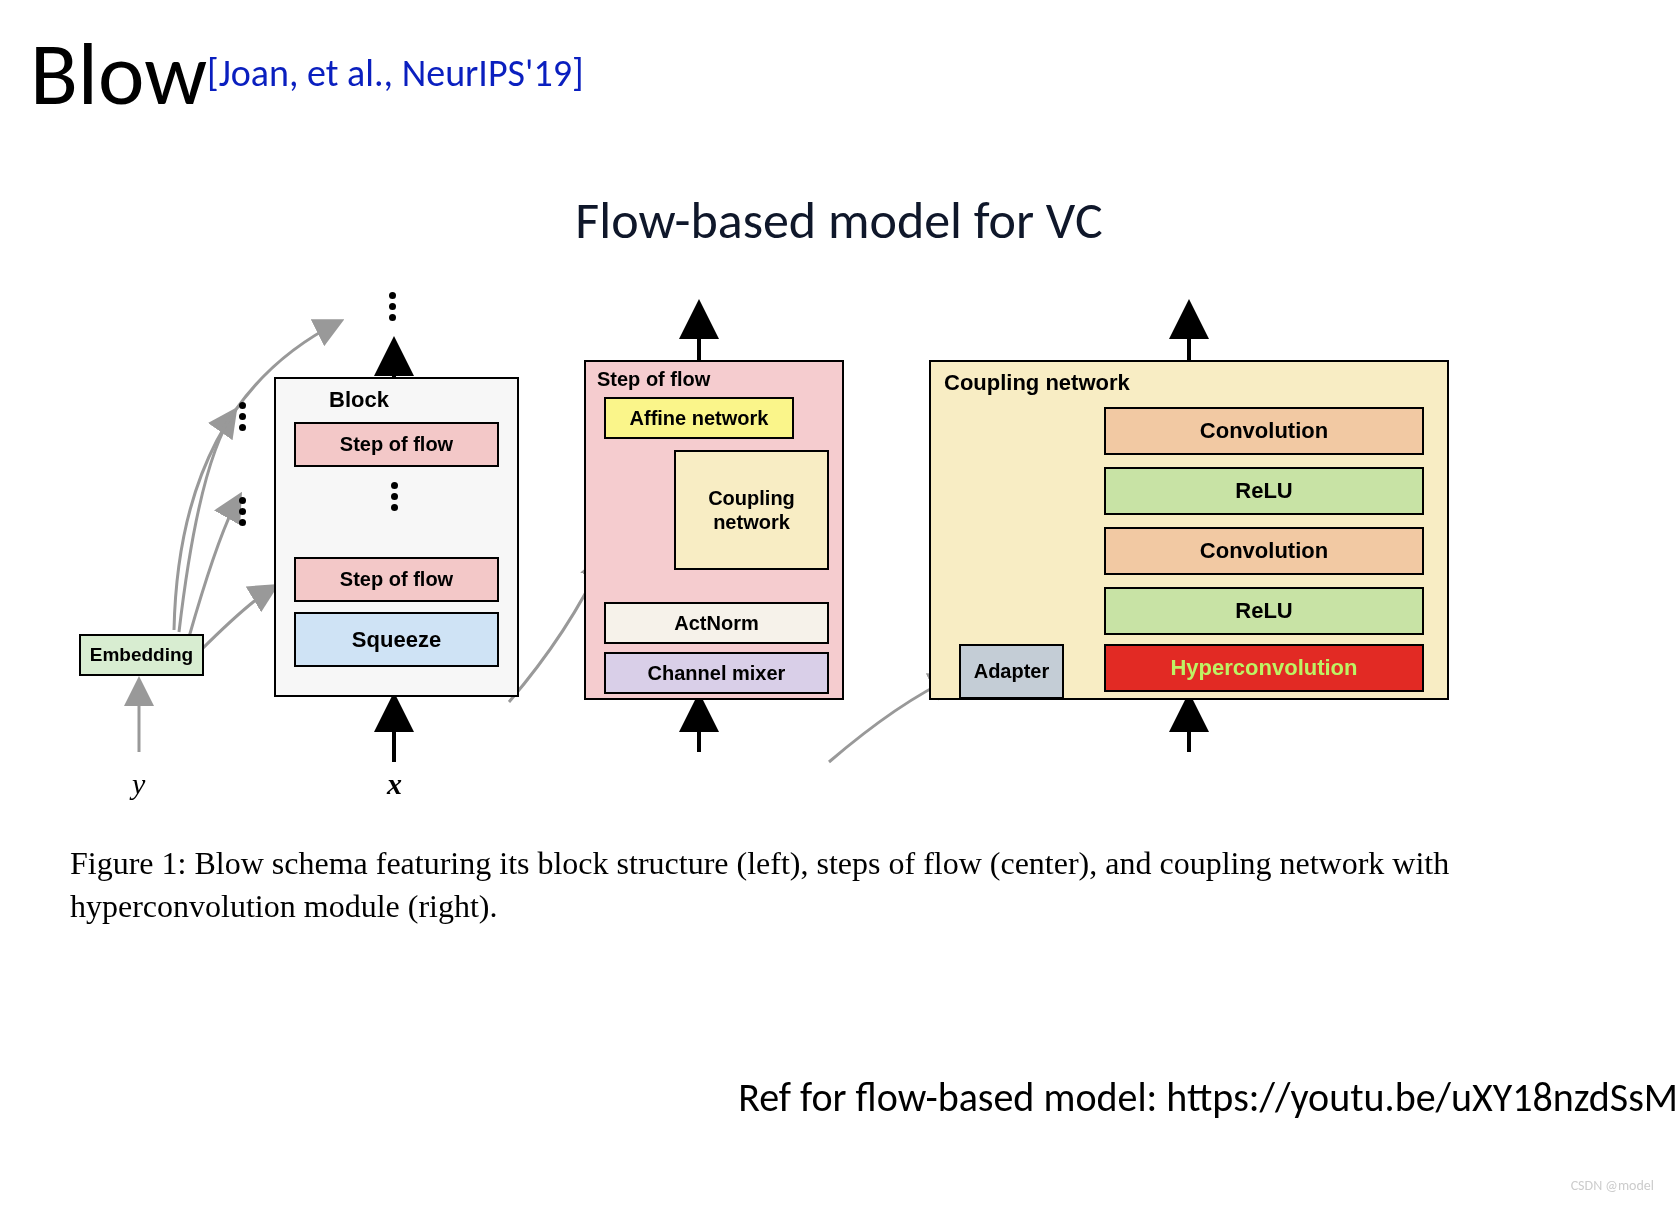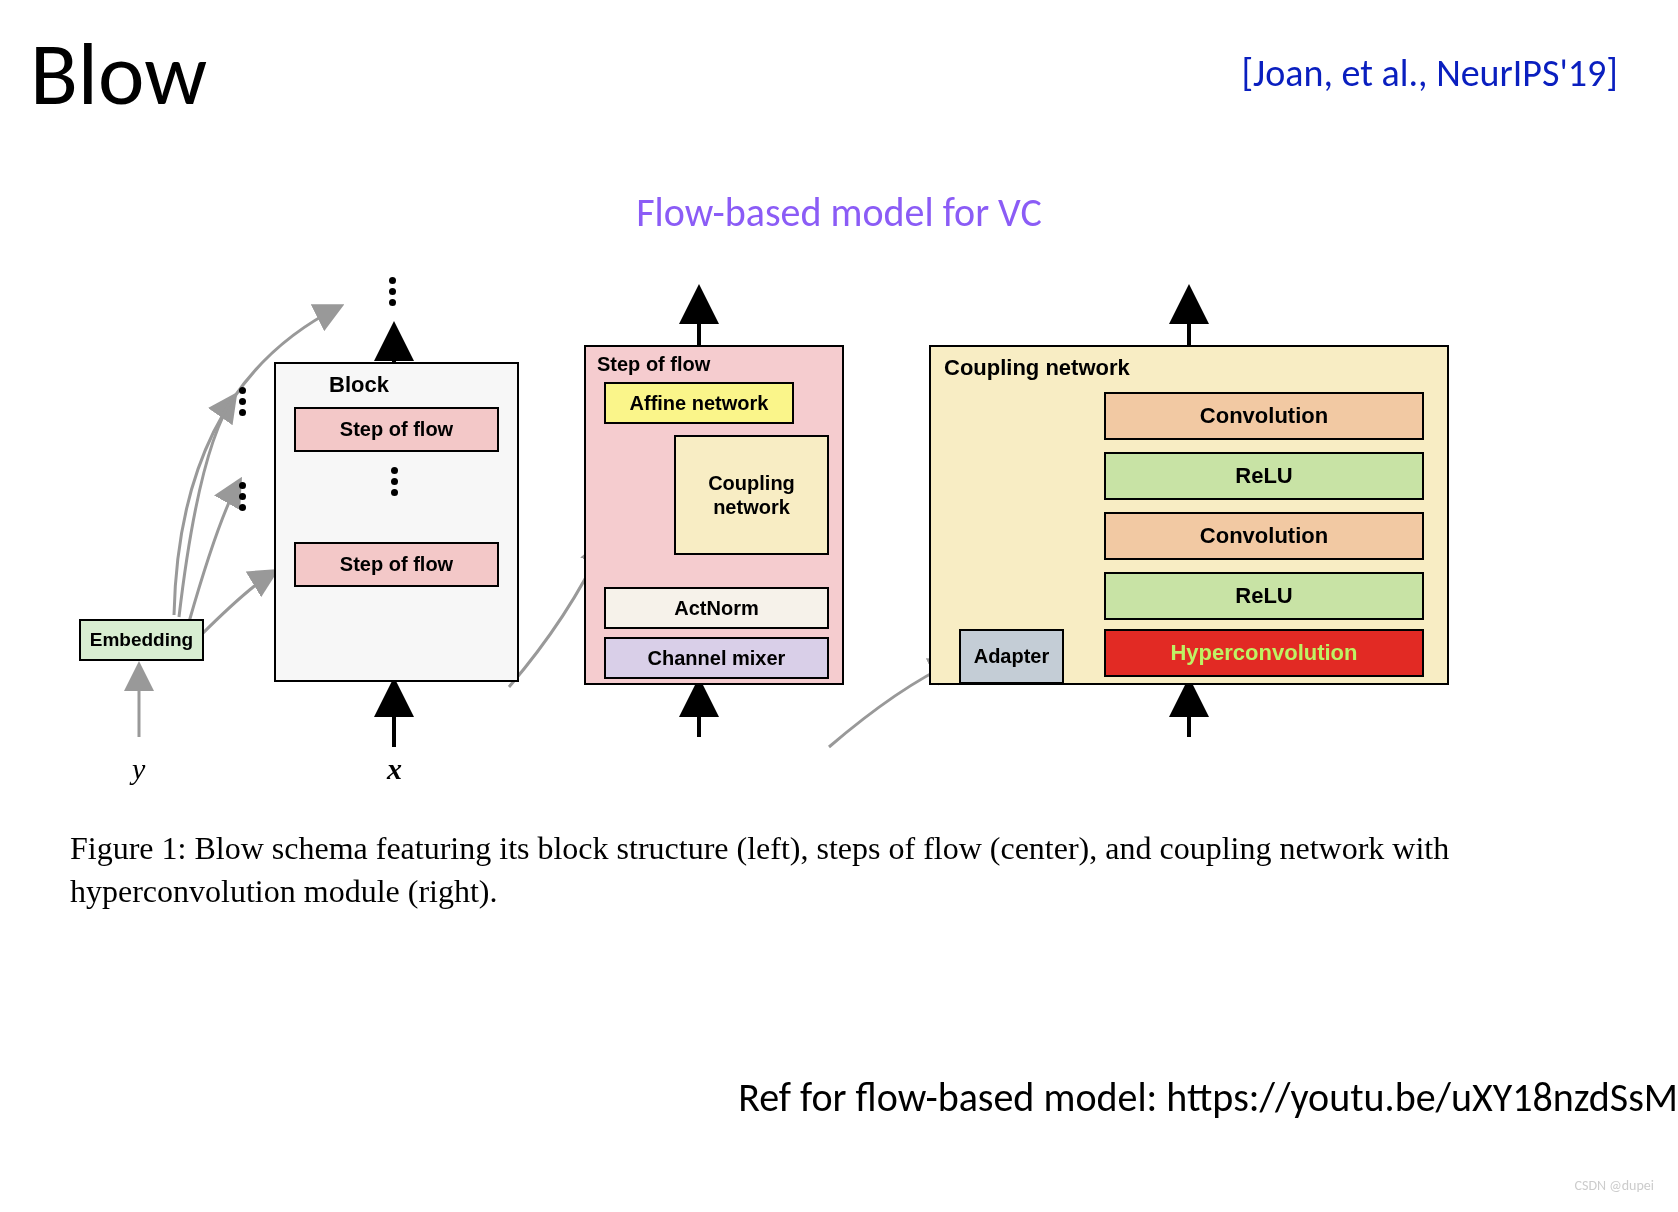--- a/index.html
+++ b/index.html
@@ -6,38 +6,37 @@
     body {
       width: 1678px;
       height: 1212px;
       background: #fff;
       font-family: "Calibri", "Segoe UI", Arial, sans-serif;
       position: relative;
       overflow: hidden;
     }
     .header {
       display: flex;
-      justify-content: space-between;
       padding: 20px 60px 10px 30px;
       align-items: flex-start;
     }
     .title-main {
       font-size: 88px;
       font-weight: 400;
       color: #000;
     }
     .citation {
       font-size: 38px;
       color: #0a1fbf;
       margin-top: 30px;
     }
     .subtitle {
       text-align: center;
-      font-size: 40px;
-      color: #8b5cf6;
+      font-size: 52px;
+      color: #0f172a;
       margin-top: 50px;
       font-weight: 400;
     }
     .diagram-area {
       position: relative;
       width: 1560px;
       height: 530px;
       margin: 30px auto 0 auto;
     }
     .box {
@@ -179,20 +178,23 @@
     <span>Step of flow</span>
   </div>
   <div class="ellipsis" style="left:332px; top:200px;">
       <span></span>
       <span></span>
       <span></span>
     </div>
   <div class="box" style="left:235px; top:275px; width:205px; height:45px; background:#f3c8c8; font-size:20px;">
     <span>Step of flow</span>
   </div>
+  <div class="box" style="left:235px; top:330px; width:205px; height:55px; background:#cfe3f5; font-size:22px;">
+    <span>Squeeze</span>
+  </div>
 
   <div class="box" style="left:525px; top:78px; width:260px; height:340px; background:#f5cccf;"></div>
   <div class="box-label" style="left:538px; top:86px; font-size:20px;">Step of flow</div>
   <div class="box" style="left:545px; top:115px; width:190px; height:42px; background:#faf58a; font-size:20px;">
     <span>Affine network</span>
   </div>
   <div class="box" style="left:615px; top:168px; width:155px; height:120px; background:#f8edc4; font-size:20px; line-height:1.2;">
     <span>Coupling network</span>
   </div>
   <div class="box" style="left:545px; top:320px; width:225px; height:42px; background:#f6f2ea; font-size:20px;">
@@ -225,13 +227,13 @@
 
   <div class="math-label" style="left:73px; top:485px;">y</div>
   <div class="math-label" style="left:328px; top:485px; font-weight:bold;">x</div>
 
 </div>
 
 <div class="caption">Figure 1: Blow schema featuring its block structure (left), steps of flow (center), and coupling network with hyperconvolution module (right).</div>
 
 <div class="ref-line">Ref for flow-based model: https://youtu.be/uXY18nzdSsM</div>
 
-<div class="watermark">CSDN @dupei</div>
+<div class="watermark">CSDN @model</div>
 
 </body></html>

